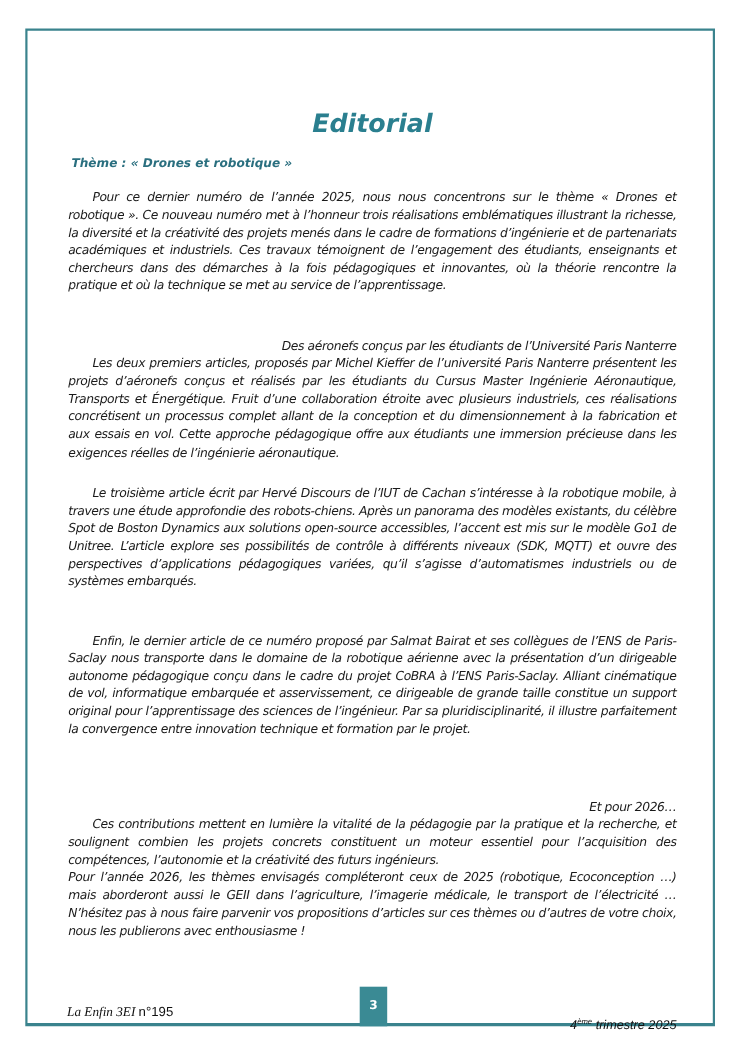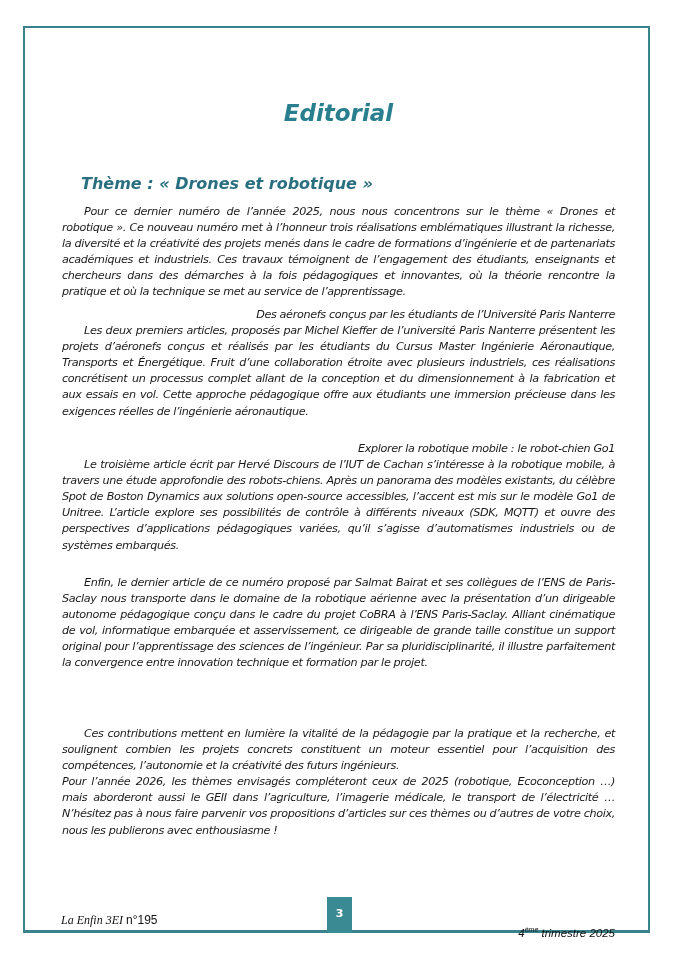--- a/index.html
+++ b/index.html
@@ -7,34 +7,34 @@
   .frame {
     position: absolute; left: 23px; top: 26px; width: 627px; height: 907px;
     border: 2px solid #3a838d; border-top-width: 2px; border-bottom-width: 3px; box-sizing: border-box;
   }
   .title {
     position: absolute; left: 0; right: 0; top: 84px; text-align: center;
     font-family: "DejaVu Sans", sans-serif; font-style: italic; font-weight: bold;
     font-size: 23px; color: #2a7f8f; letter-spacing: 0px;
   }
   .theme {
-    position: absolute; left: 81px; top: 142px;
+    position: absolute; left: 65px; top: 142px;
     font-family: "DejaVu Sans", sans-serif; font-style: italic; font-weight: bold;
-    font-size: 16px; color: #2a6f7f; margin-top: 32px;
+    font-size: 11px; color: #2a6f7f;
   }
   .body {
     position: absolute; left: 62px; width: 553px;
     font-family: "DejaVu Sans", sans-serif; font-style: italic;
     font-size: 11.2px; line-height: 16.1px; color: #1a1a1a; text-align: justify;
     letter-spacing: -0.35px;
   }
   .body p { margin: 0; }
   .body p.indent { text-indent: 22px; }
   .body .heading { margin: 0; text-align: right; }
-  .s1 { top: 204px; }
+  .s1 { top: 172px; }
   .s2 { top: 307px; }
   .s3 { top: 441px; }
   .s4 { top: 575px; }
   .s5 { top: 726px; }
   .footer-left {
     position: absolute; left: 61px; top: 913px;
     font-family: "Liberation Serif", serif; font-style: italic; font-size: 12px; color: #111;
   }
   .footer-left .num { font-family: "Liberation Sans", sans-serif; font-style: normal; font-size: 12px; }
   .footer-right {
@@ -60,29 +60,29 @@
 <div class="body s1">
   <p class="indent">Pour ce dernier numéro de l’année 2025, nous nous concentrons sur le thème « Drones et robotique ». Ce nouveau numéro met à l’honneur trois réalisations emblématiques illustrant la richesse, la diversité et la créativité des projets menés dans le cadre de formations d’ingénierie et de partenariats académiques et industriels. Ces travaux témoignent de l’engagement des étudiants, enseignants et chercheurs dans des démarches à la fois pédagogiques et innovantes, où la théorie rencontre la pratique et où la technique se met au service de l’apprentissage.</p>
 </div>
 
 <div class="body s2">
   <p class="heading">Des aéronefs conçus par les étudiants de l’Université Paris Nanterre</p>
   <p class="indent">Les deux premiers articles, proposés par Michel Kieffer de l’université Paris Nanterre présentent les projets d’aéronefs conçus et réalisés par les étudiants du Cursus Master Ingénierie Aéronautique, Transports et Énergétique. Fruit d’une collaboration étroite avec plusieurs industriels, ces réalisations concrétisent un processus complet allant de la conception et du dimensionnement à la fabrication et aux essais en vol. Cette approche pédagogique offre aux étudiants une immersion précieuse dans les exigences réelles de l’ingénierie aéronautique.</p>
 </div>
 
 <div class="body s3">
-  <p class="heading">Explorer la robotique mobile : le robot-chien Go1</p>
   <p class="indent">Le troisième article écrit par Hervé Discours de l’IUT de Cachan s’intéresse à la robotique mobile, à travers une étude approfondie des robots-chiens. Après un panorama des modèles existants, du célèbre Spot de Boston Dynamics aux solutions open-source accessibles, l’accent est mis sur le modèle Go1 de Unitree. L’article explore ses possibilités de contrôle à différents niveaux (SDK, MQTT) et ouvre des perspectives d’applications pédagogiques variées, qu’il s’agisse d’automatismes industriels ou de systèmes embarqués.</p>
 </div>
 
 <div class="body s4">
   <p class="indent">Enfin, le dernier article de ce numéro proposé par Salmat Bairat et ses collègues de l’ENS de Paris-Saclay nous transporte dans le domaine de la robotique aérienne avec la présentation d’un dirigeable autonome pédagogique conçu dans le cadre du projet CoBRA à l’ENS Paris-Saclay. Alliant cinématique de vol, informatique embarquée et asservissement, ce dirigeable de grande taille constitue un support original pour l’apprentissage des sciences de l’ingénieur. Par sa pluridisciplinarité, il illustre parfaitement la convergence entre innovation technique et formation par le projet.</p>
 </div>
 
 <div class="body s5">
+  <p class="heading">Et pour 2026…</p>
   <p class="indent">Ces contributions mettent en lumière la vitalité de la pédagogie par la pratique et la recherche, et soulignent combien les projets concrets constituent un moteur essentiel pour l’acquisition des compétences, l’autonomie et la créativité des futurs ingénieurs.</p>
   <p>Pour l’année 2026, les thèmes envisagés compléteront ceux de 2025 (robotique, Ecoconception …) mais aborderont aussi le GEII dans l’agriculture, l’imagerie médicale, le transport de l’électricité … N’hésitez pas à nous faire parvenir vos propositions d’articles sur ces thèmes ou d’autres de votre choix, nous les publierons avec enthousiasme !</p>
 </div>
 
 <div class="footer-left">
   <span>La Enfin 3EI</span>
   <span class="num">n°195</span>
 </div>
 
 <div class="page-num">

